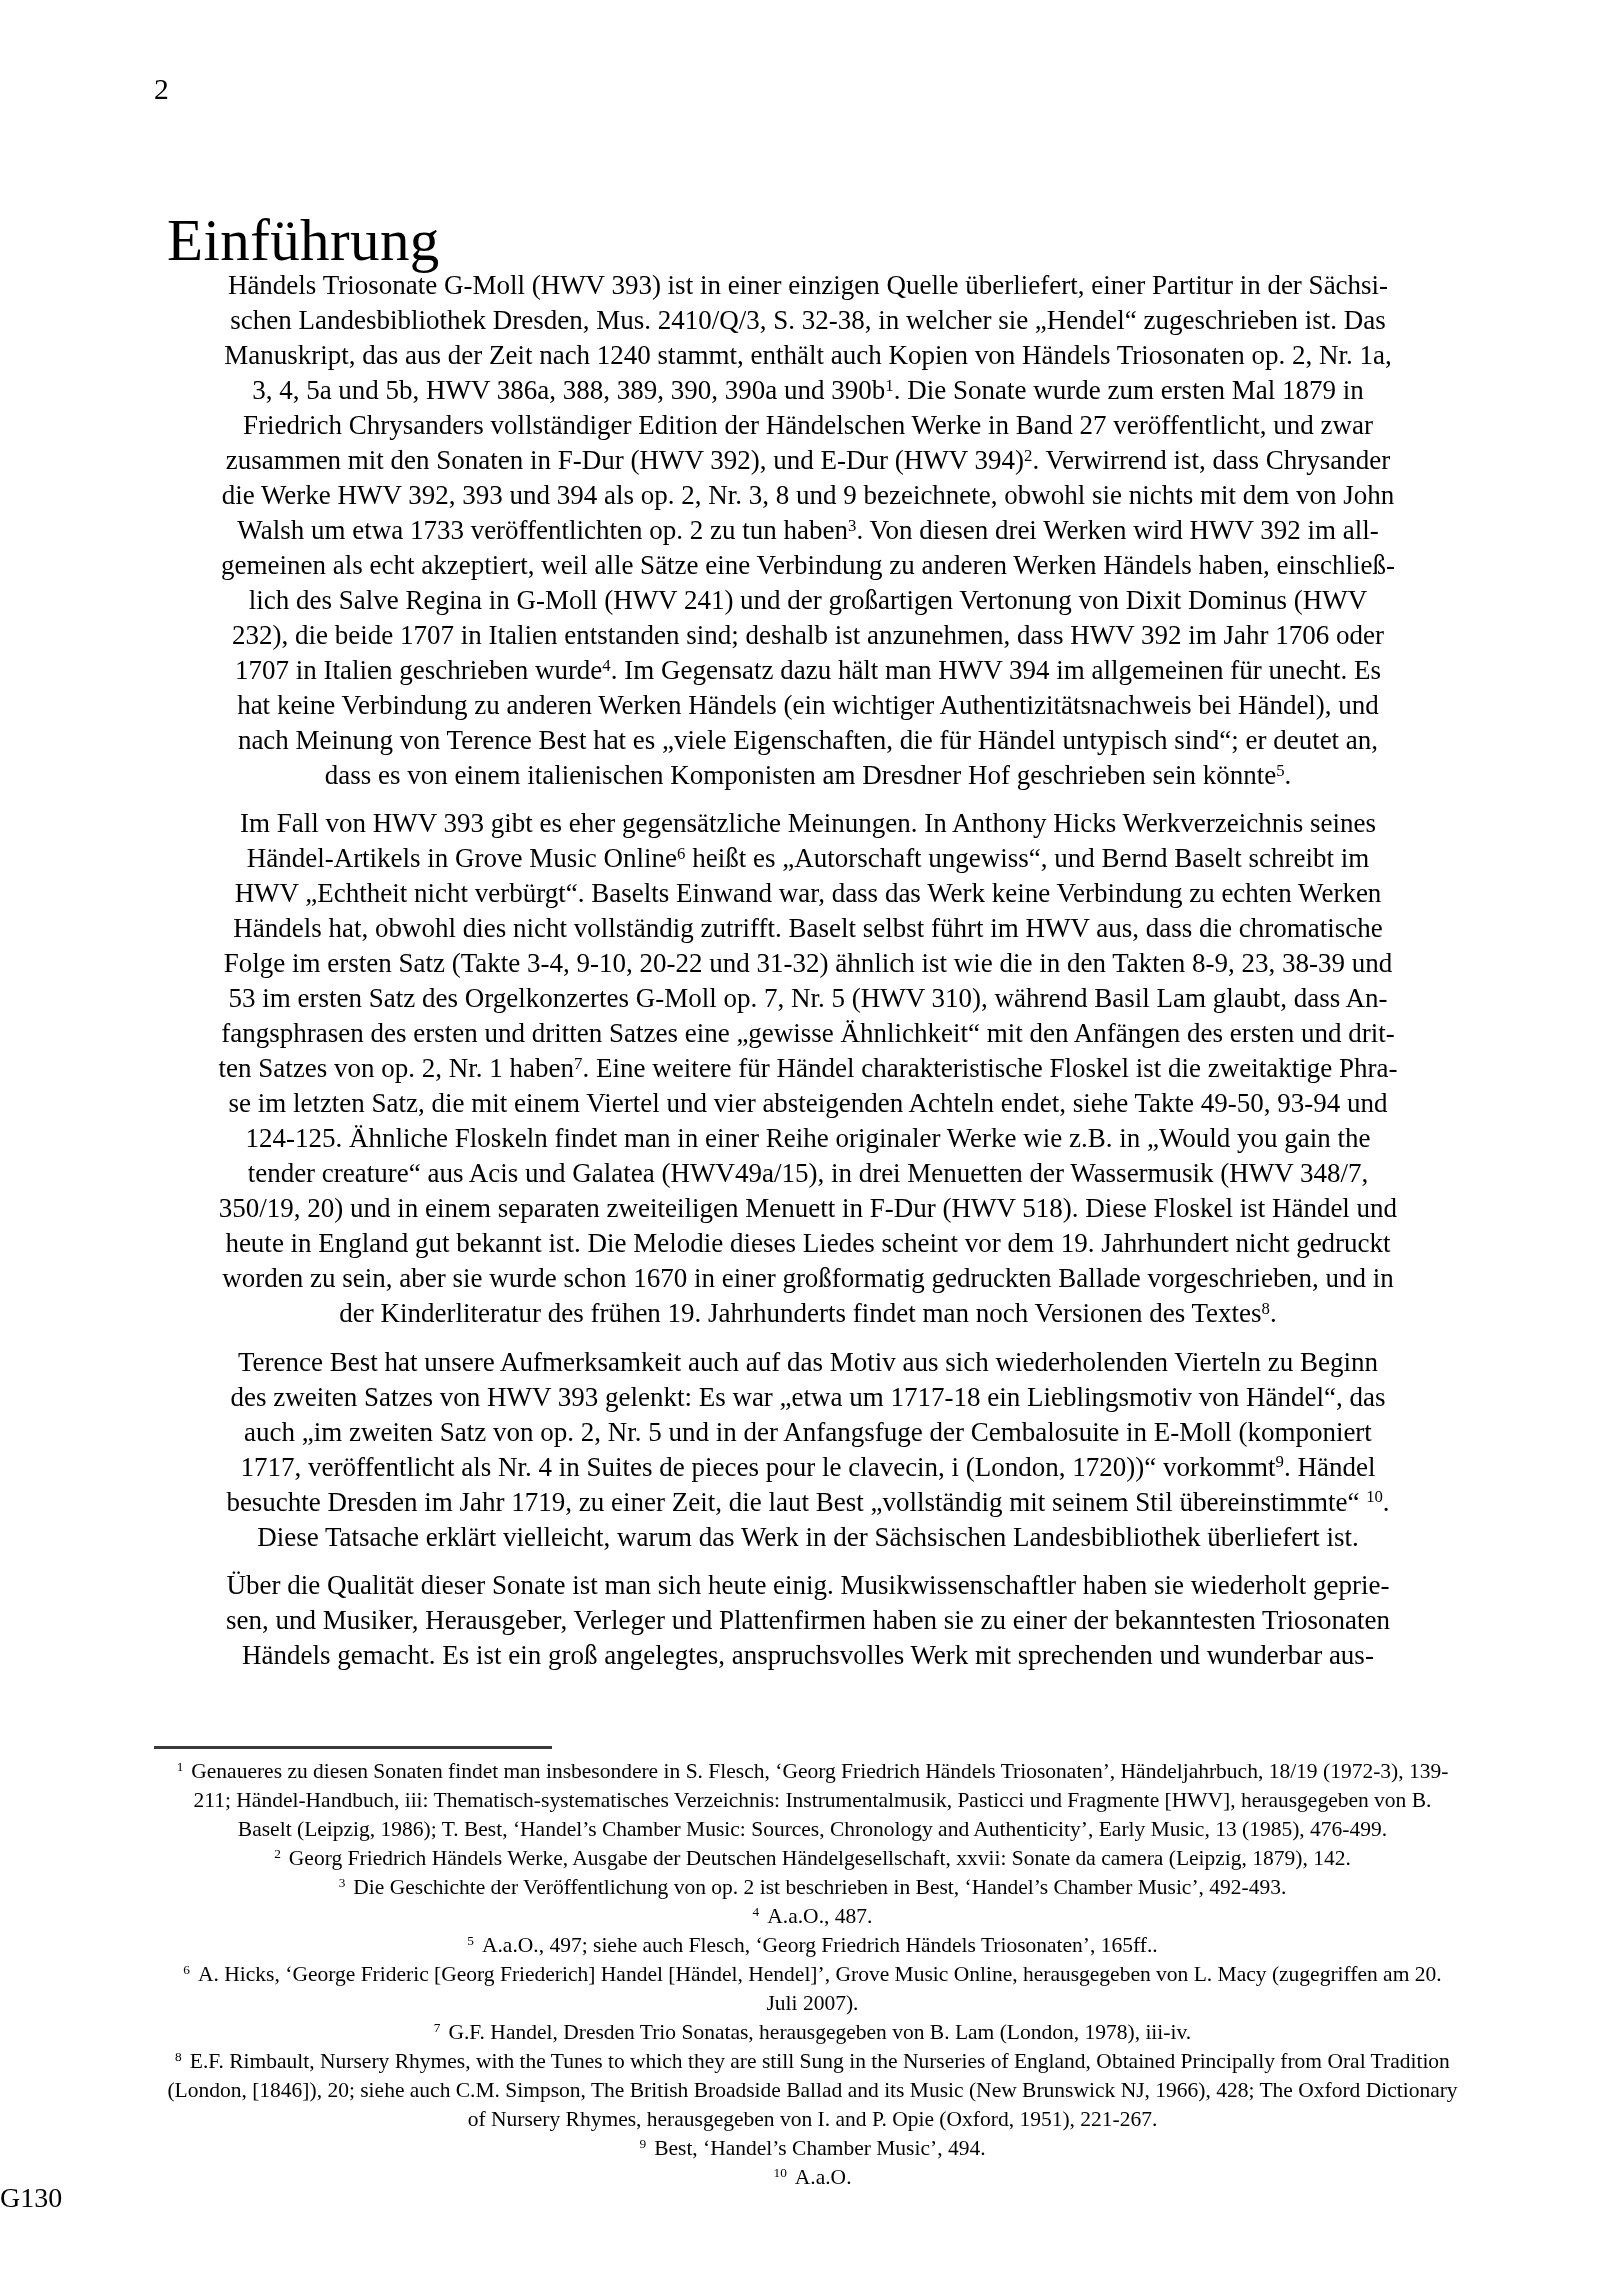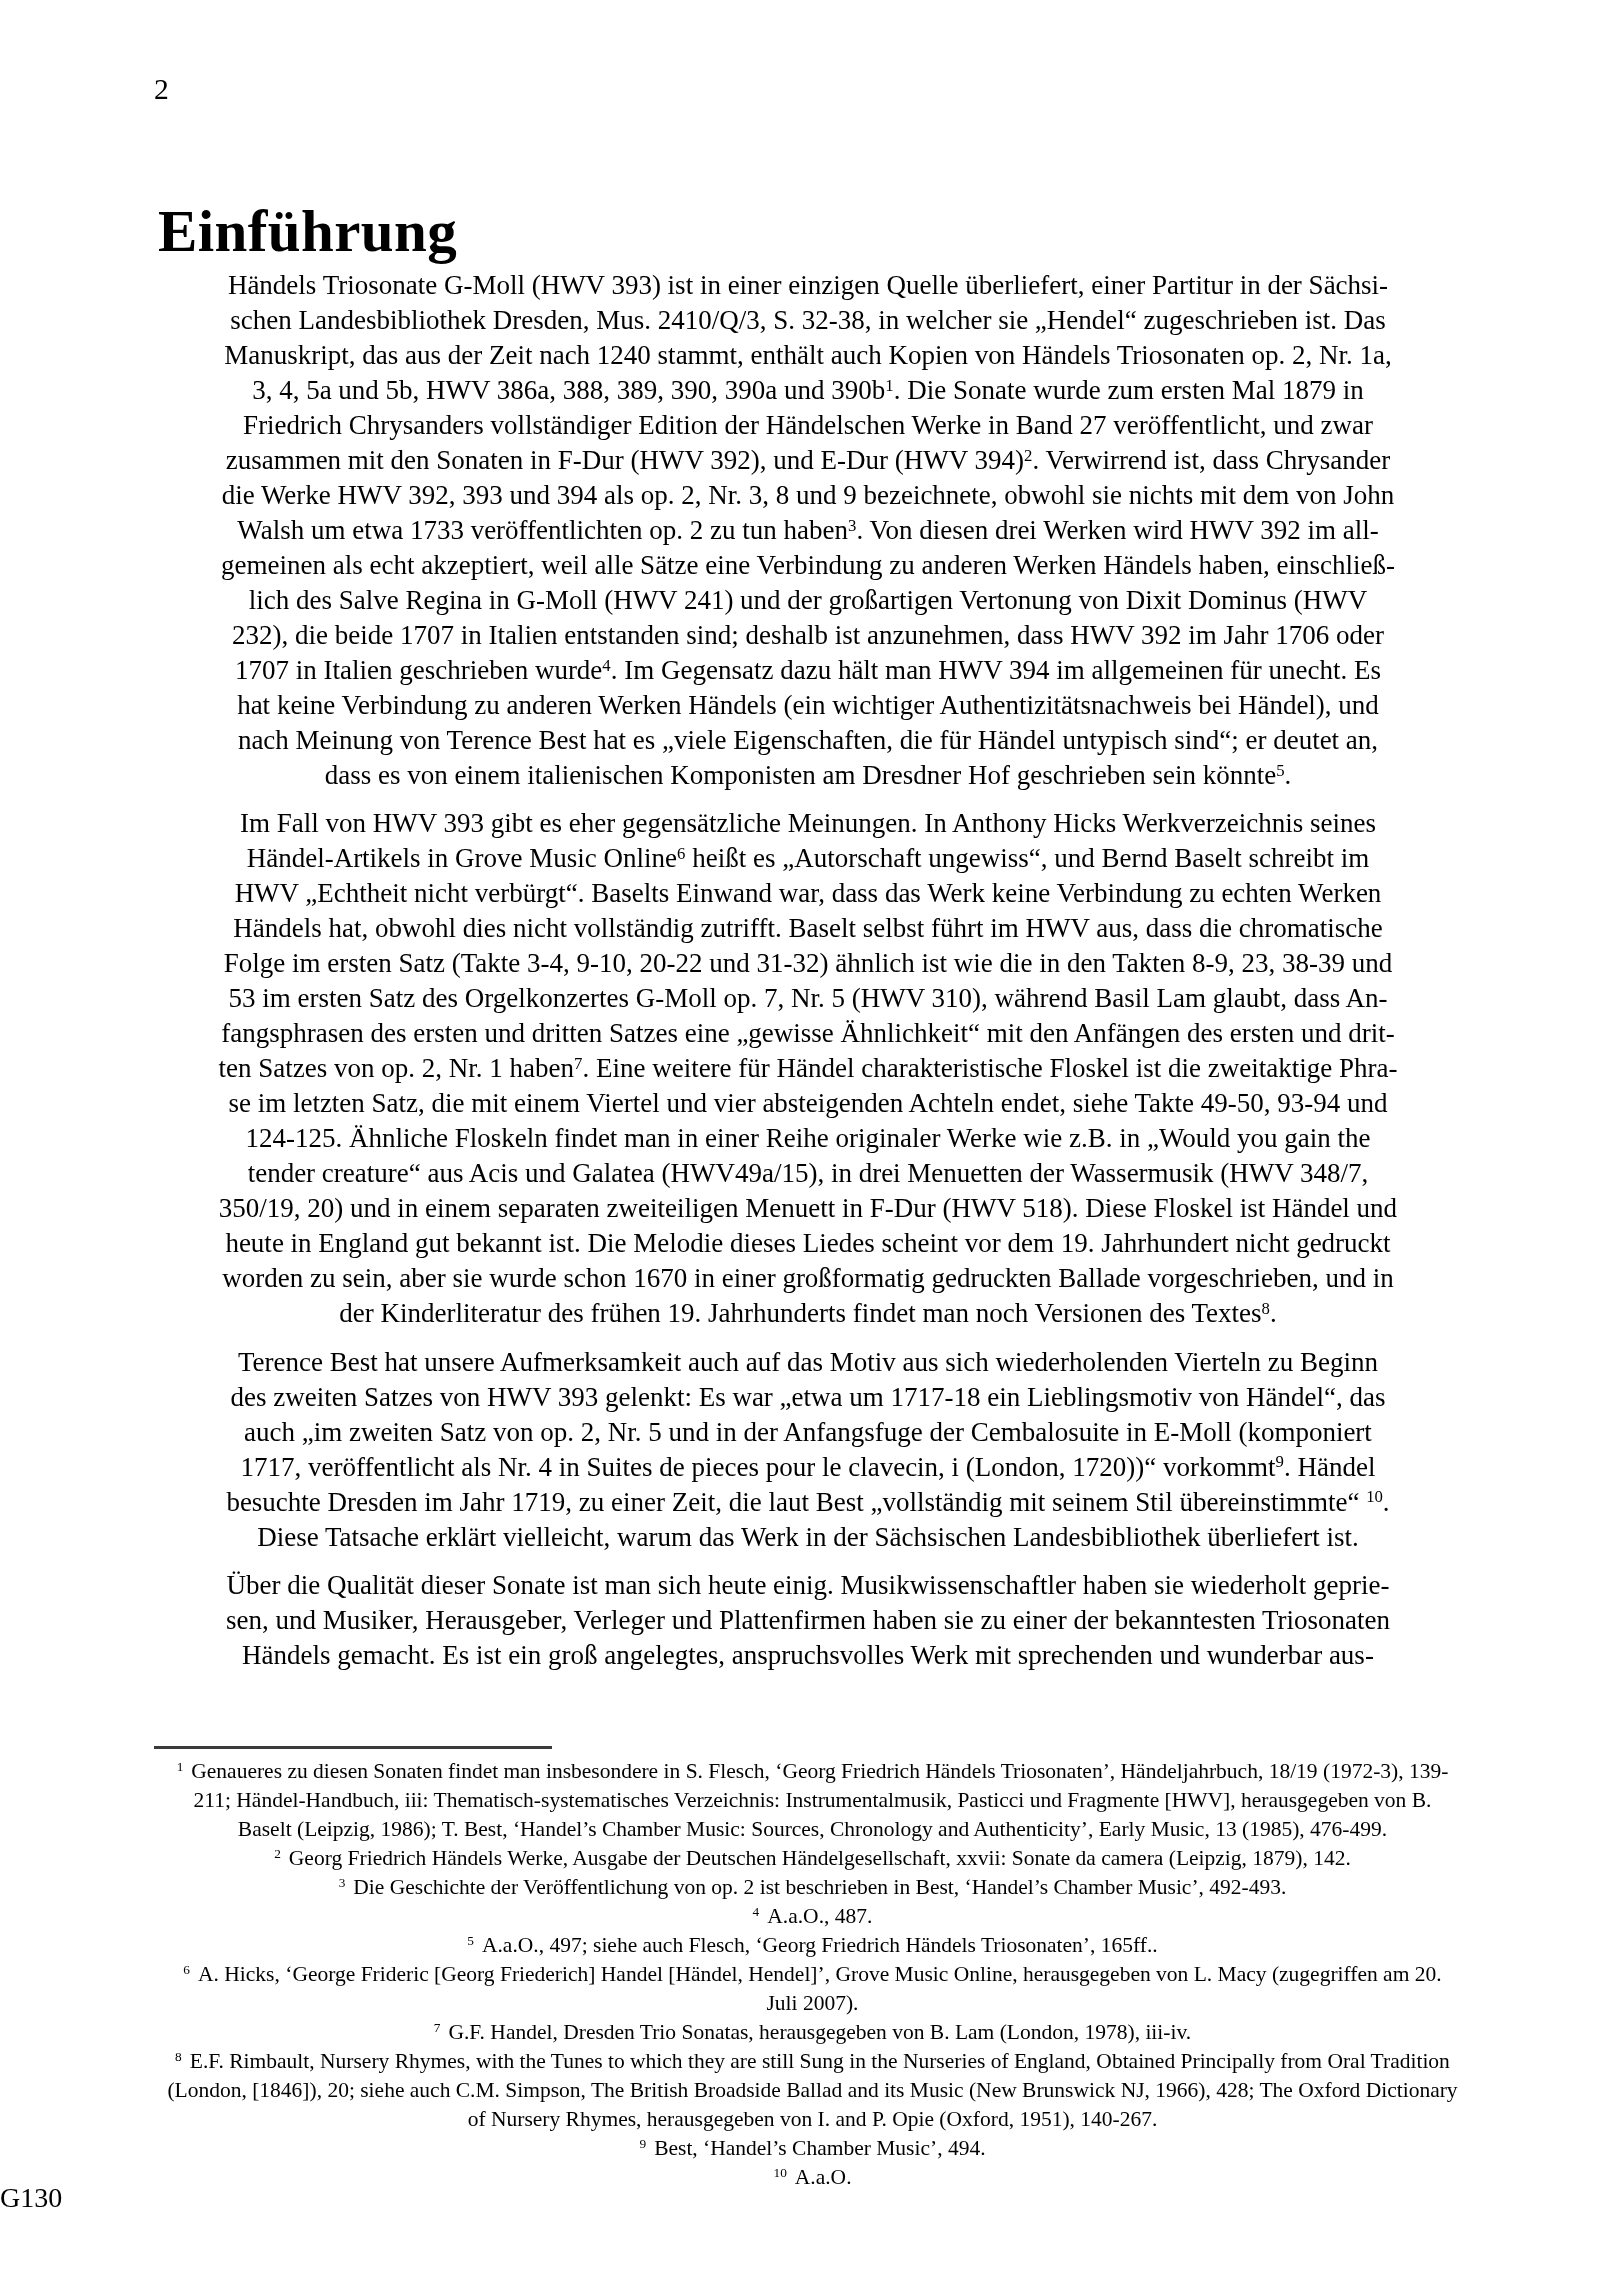--- a/index.html
+++ b/index.html
@@ -13,22 +13,22 @@
   }
   .page { position: absolute; inset: 0; background: #ffffff; }
 
   .pagenum {
     position: absolute; left: 154px; top: 72px;
     font-size: 29.6px; line-height: 35px;
   }
 
   .title {
     position: absolute; left: 151px; top: 190px;
-    font-size: 59px; line-height: 68px; font-weight: bold;
-    margin: 7px; letter-spacing: 0.4px;
+    font-size: 59px; line-height: 68px; font-weight: normal;
+    margin: 16px; letter-spacing: 0.4px;
   }
 
   .bodytext {
     position: absolute; left: 154px; top: 268px; width: 1308px;
   }
   .para { margin: 0 0 13.4px 0; }
   .para:last-child { margin-bottom: 0; }
   .line {
     font-size: 27px; line-height: 35px;
     white-space: nowrap; text-align: center;
@@ -134,21 +134,21 @@
       <div class="footnote">
         <div class="fn-line"><sup class="fnmark">6</sup>A. Hicks, ‘George Frideric [Georg Friederich] Handel [Händel, Hendel]’, Grove Music Online, herausgegeben von L. Macy (zugegriffen am 20.</div>
         <div class="fn-line">Juli 2007).</div>
       </div>
       <div class="footnote">
         <div class="fn-line"><sup class="fnmark">7</sup>G.F. Handel, Dresden Trio Sonatas, herausgegeben von B. Lam (London, 1978), iii-iv.</div>
       </div>
       <div class="footnote">
         <div class="fn-line"><sup class="fnmark">8</sup>E.F. Rimbault, Nursery Rhymes, with the Tunes to which they are still Sung in the Nurseries of England, Obtained Principally from Oral Tradition</div>
         <div class="fn-line">(London, [1846]), 20; siehe auch C.M. Simpson, The British Broadside Ballad and its Music (New Brunswick NJ, 1966), 428; The Oxford Dictionary</div>
-        <div class="fn-line">of Nursery Rhymes, herausgegeben von I. and P. Opie (Oxford, 1951), 140-267.</div>
+        <div class="fn-line">of Nursery Rhymes, herausgegeben von I. and P. Opie (Oxford, 1951), 221-267.</div>
       </div>
       <div class="footnote">
         <div class="fn-line"><sup class="fnmark">9</sup>Best, ‘Handel’s Chamber Music’, 494.</div>
       </div>
       <div class="footnote">
         <div class="fn-line"><sup class="fnmark">10</sup>A.a.O.</div>
       </div>
     </div>
   <div class="footer">G130</div>
 </div>

